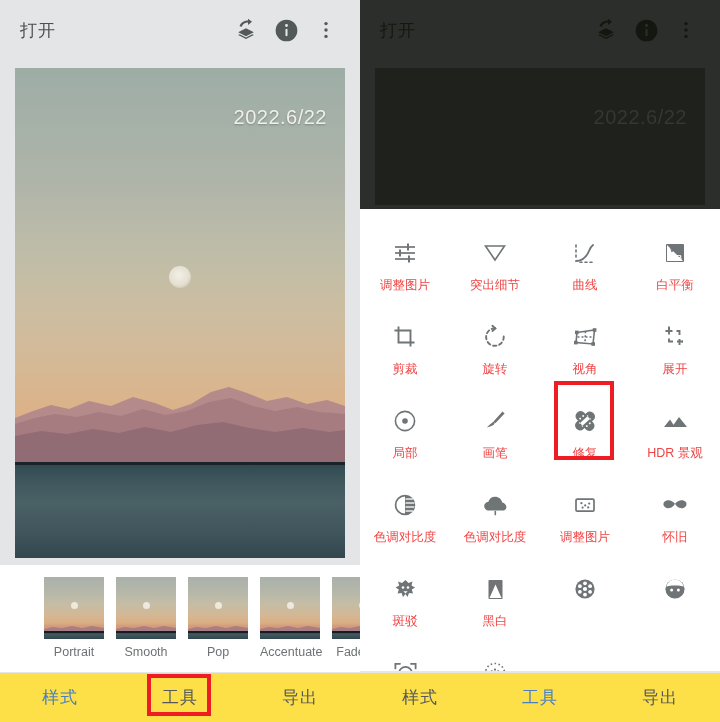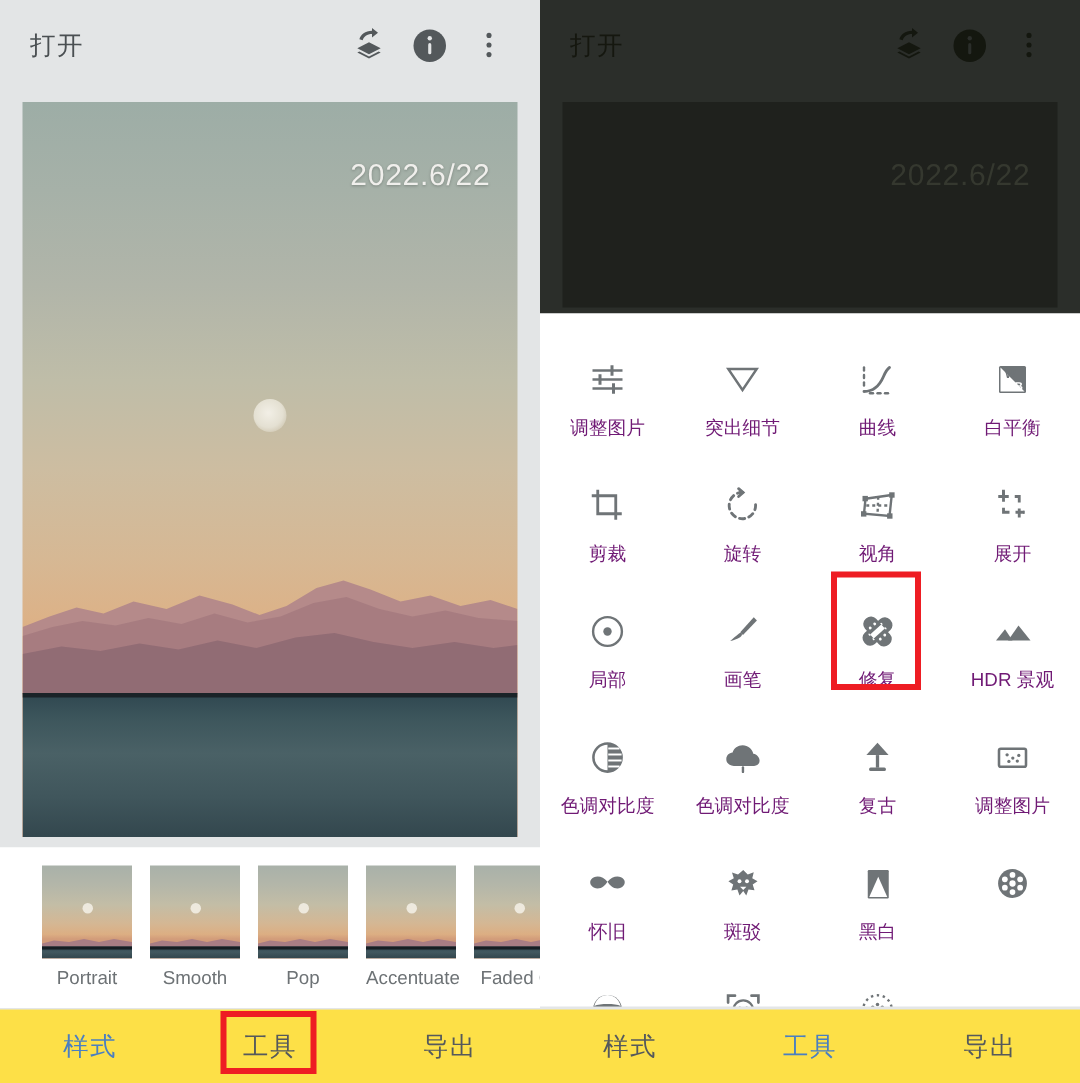--- a/index.html
+++ b/index.html
@@ -51,21 +51,21 @@
   .photo-water:before {
     content: ""; position: absolute; left: 0; top: 0; width: 100%; height: 3px;
     background: #1a2328;
   }
   .photo-date {
     position: absolute; right: 18px; top: 38px;
     font-size: 20px; color: #f0efec; letter-spacing: 0.5px;
     text-shadow: 0 1px 2px rgba(0,0,0,0.25);
   }
   .lt-filmstrip {
-    position: absolute; top: 565px; left: 0; width: 360px; height: 107px;
+    position: absolute; top: 565px; left: 16px; width: 360px; height: 107px;
     background: #ffffff; display: flex; align-items: flex-start;
     padding: 12px 0 0 28px; gap: 12px;
   }
   .thumb { width: 60px; flex: 0 0 60px; }
   .thumb-img {
     width: 60px; height: 62px; overflow: hidden; position: relative;
     background: linear-gradient(to bottom,
       #a9b1a9 0%, #b3b6a9 20%, #c3bda6 42%, #d4b794 62%, #dcae83 74%, #d29c7a 79%);
   }
   .thumb-mts { position: absolute; left: 0; bottom: 13%; width: 100%; height: 12%; }
@@ -132,21 +132,21 @@
   }
   .tool {
     height: 78px; display: flex; flex-direction: column;
     align-items: center; justify-content: flex-start; padding-top: 9px;
   }
   .tool-icon {
     height: 34px; display: flex; align-items: center; justify-content: center;
     color: #6f7477;
   }
   .tool-label {
-    margin-top: 7px; font-size: 12.5px; color: #701a75; white-space: nowrap;
+    margin-top: 7px; font-size: 12.5px; color: #ef4444; white-space: nowrap;
   }
   .hl-repair { left: 554px; top: 381px; width: 60px; height: 79px; }
   .divider-line {
     position: absolute; left: 0; bottom: 0; width: 360px; height: 1px; background: #e4e6e7;
   }
   svg { display: block; }
 </style>
 </head>
 <body>
 
@@ -476,30 +476,20 @@
         <div class="tool">
           <div class="tool-icon">
             <svg width="27" height="27" viewBox="0 0 27 27">
               <path d="M7.2 18.6 C4.3 18.6 2.2 16.6 2.2 14.1 C2.2 11.8 4 9.9 6.4 9.7 C7.2 6.8 9.9 4.8 13.1 4.8 C16.6 4.8 19.6 7.2 20.2 10.5 C22.6 10.9 24.4 12.9 24.4 15.2 C24.4 17.1 22.9 18.6 20.7 18.6 Z" fill="currentColor"></path>
               <line x1="13.3" y1="19.6" x2="13.3" y2="22.6" stroke="currentColor" stroke-width="1.6" stroke-linecap="round"></line>
             </svg>
           </div>
           <div class="tool-label">色调对比度</div>
         </div>
 
-        <div class="tool">
-          <div class="tool-icon">
-            <svg width="26" height="26" viewBox="0 0 26 26">
-              <path d="M13 3.2 L20.4 11.4 L5.6 11.4 Z" fill="currentColor"></path>
-              <rect x="11.9" y="11.4" width="2.2" height="8.4" fill="currentColor"></rect>
-              <rect x="7.4" y="19.6" width="11.2" height="2.4" rx="1" fill="currentColor"></rect>
-            </svg>
-          </div>
-          <div class="tool-label">复古</div>
-        </div>
 
         <div class="tool">
           <div class="tool-icon">
             <svg width="26" height="26" viewBox="0 0 26 26">
               <rect x="4" y="7.2" width="18" height="12" rx="1.2" fill="none" stroke="currentColor" stroke-width="1.7"></rect>
               <circle cx="9.4" cy="11.2" r="1.1" fill="currentColor"></circle>
               <circle cx="13.2" cy="13.4" r="1.1" fill="currentColor"></circle>
               <circle cx="17.2" cy="11.6" r="1.1" fill="currentColor"></circle>
               <circle cx="10.6" cy="15.6" r="1.1" fill="currentColor"></circle>
               <circle cx="16.2" cy="15.4" r="1.1" fill="currentColor"></circle>

